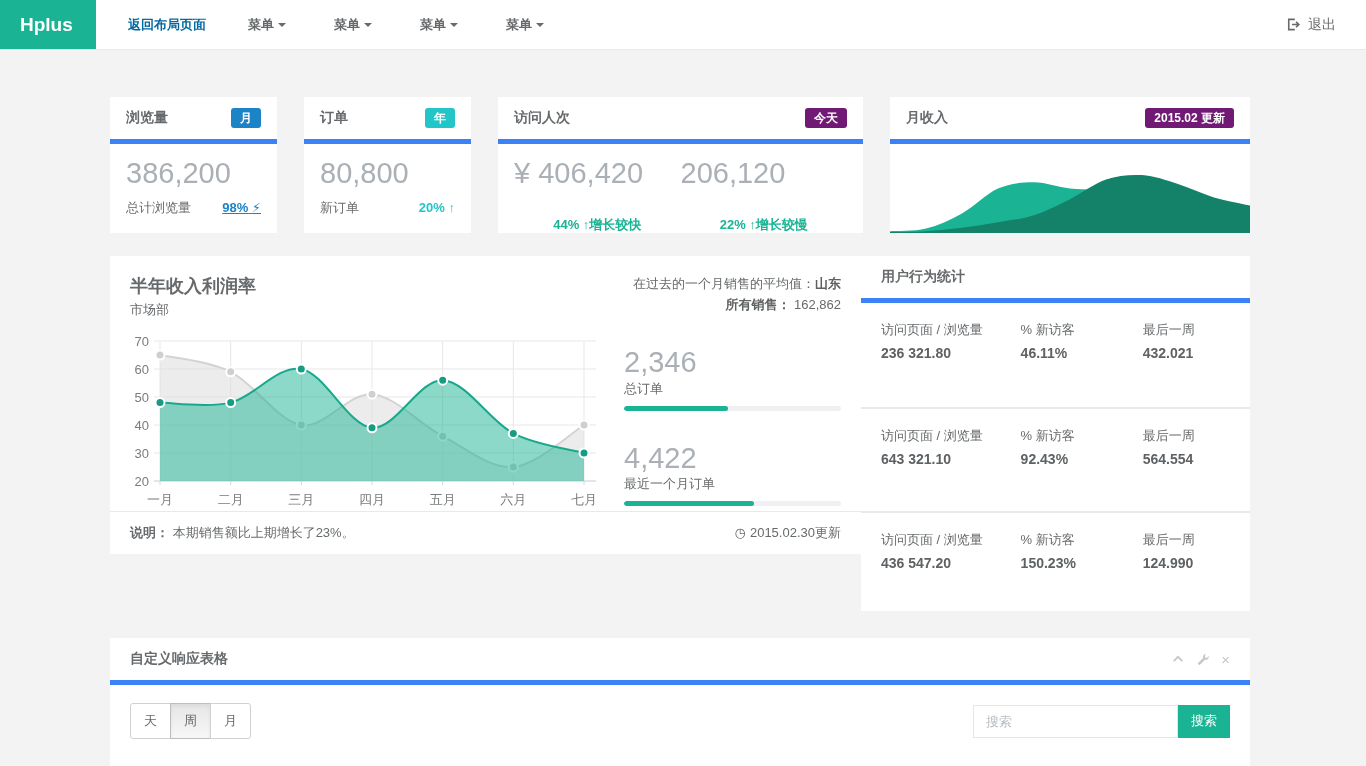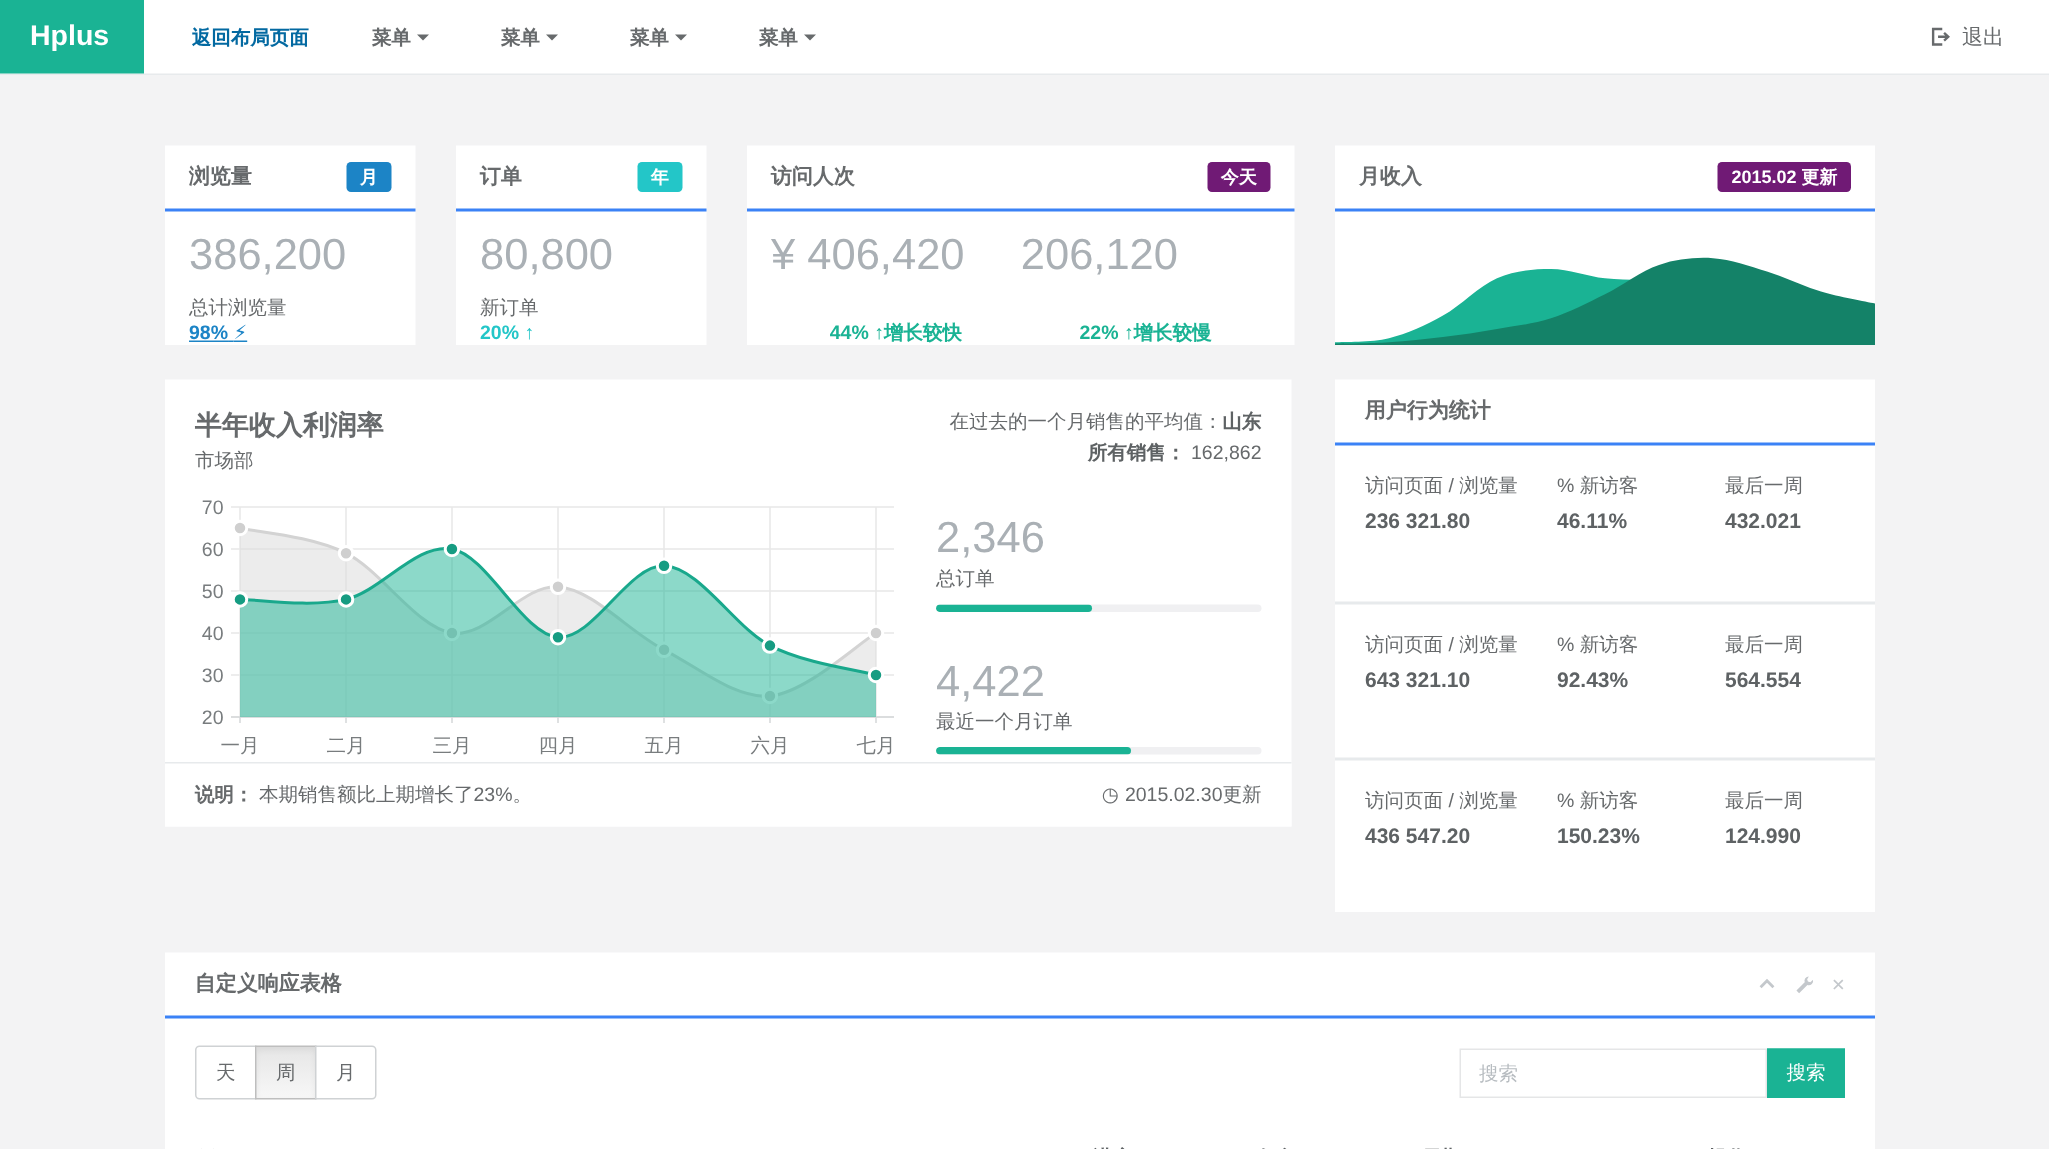--- a/index.html
+++ b/index.html
@@ -15,37 +15,37 @@
   .brand { width: 96px; background: #1ab394; color: #fff; font-size: 19px; font-weight: 600; display: flex; align-items: center; padding-left: 20px; }
   .nav-left { display: flex; align-items: stretch; padding-left: 14px; }
   .nav-link { display: flex; align-items: center; padding: 0 18px; font-size: 13px; font-weight: bold; cursor: pointer; }
   .back-link { color: #0369a1; }
   .menu-item { color: #676a6c; padding: 0 24px; gap: 4px; }
   .caret { width: 0; height: 0; border-left: 4px solid transparent; border-right: 4px solid transparent; border-top: 4px solid #676a6c; display: inline-block; }
   .nav-right { margin-left: auto; display: flex; align-items: center; gap: 8px; padding-right: 30px; font-size: 14px; cursor: pointer; }
   
   .wrapper { padding: 47px 116px 0 110px; }
   .row1 { display: flex; gap: 27px; }
-  .row2 { display: flex; gap: 29px; align-items: flex-start; margin-top: 23px; justify-content: center; }
+  .row2 { display: flex; align-items: flex-start; margin-top: 23px; justify-content: center; }
   .row3 { margin-top: 27px; }
   .ibox { background: #fff; }
-  .ibox-title { display: flex; align-items: center; justify-content: space-between; padding: 11px 16px; border-bottom: 2px solid #3b82f6; }
+  .ibox-title { display: flex; align-items: center; justify-content: space-between; padding: 11px 16px; border-bottom: 5px solid #3b82f6; }
   .ibox-title h5 { font-size: 14px; font-weight: bold; color: #676a6c; }
   .badge { color: #fff; font-size: 12px; font-weight: bold; padding: 3px 9px; border-radius: 3px; line-height: 1.2; white-space: nowrap; }
   .badge-blue { background: #1c84c6; }
   .badge-info { background: #23c6c8; }
   .badge-primary { background: #701a75; }
   
   .card-sm { flex: 0 0 167px; }
   .card-md { flex: 1 1 auto; }
   .card-chart { flex: 0 0 360px; }
   .ibox-content { padding: 14px 16px; }
   .card-sm .ibox-content, .card-md .ibox-content { height: 88px; }
   .big-num { font-size: 29px; color: #aab0b5; line-height: 1.1; white-space: nowrap; }
-  .card-bottom { display: flex; justify-content: space-between; align-items: baseline; margin-top: 9px; font-size: 13px; flex-direction: column; }
+  .card-bottom { display: flex; justify-content: space-between; align-items: baseline; margin-top: 9px; font-size: 13px; }
   .stat { font-weight: bold; white-space: nowrap; }
   .stat-blue { color: #1c84c6; text-decoration: underline; }
   .stat-info { color: #23c6c8; }
   .stat-green { color: #1ab394; }
   .dual { display: flex; }
   .dual > div { flex: 1 1 50%; }
   .dual .stat-line { margin-top: 26px; text-align: center; }
   .card-chart .ibox-content { padding: 0; height: 89px; overflow: hidden; }
   
   .panel-main { width: 751px; height: 298px; position: relative; background: #fff; }

